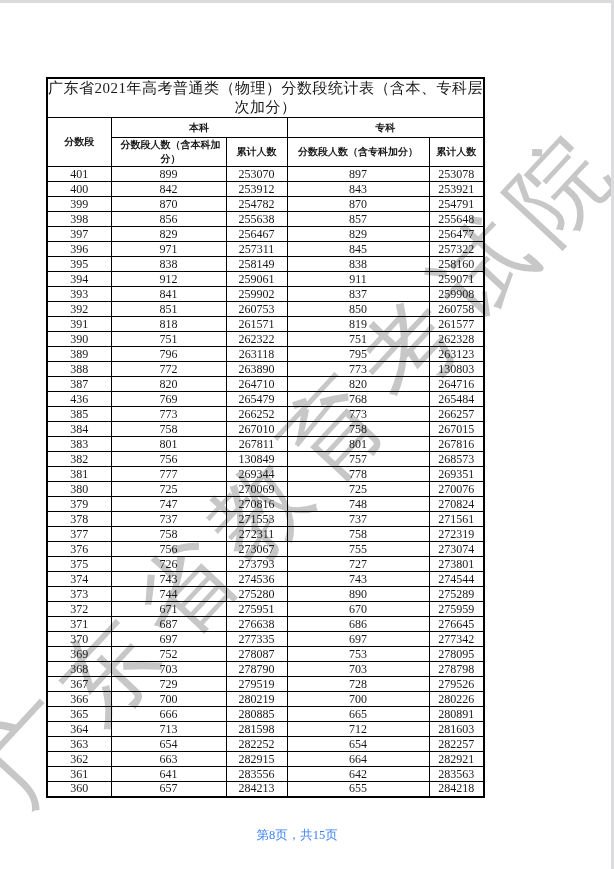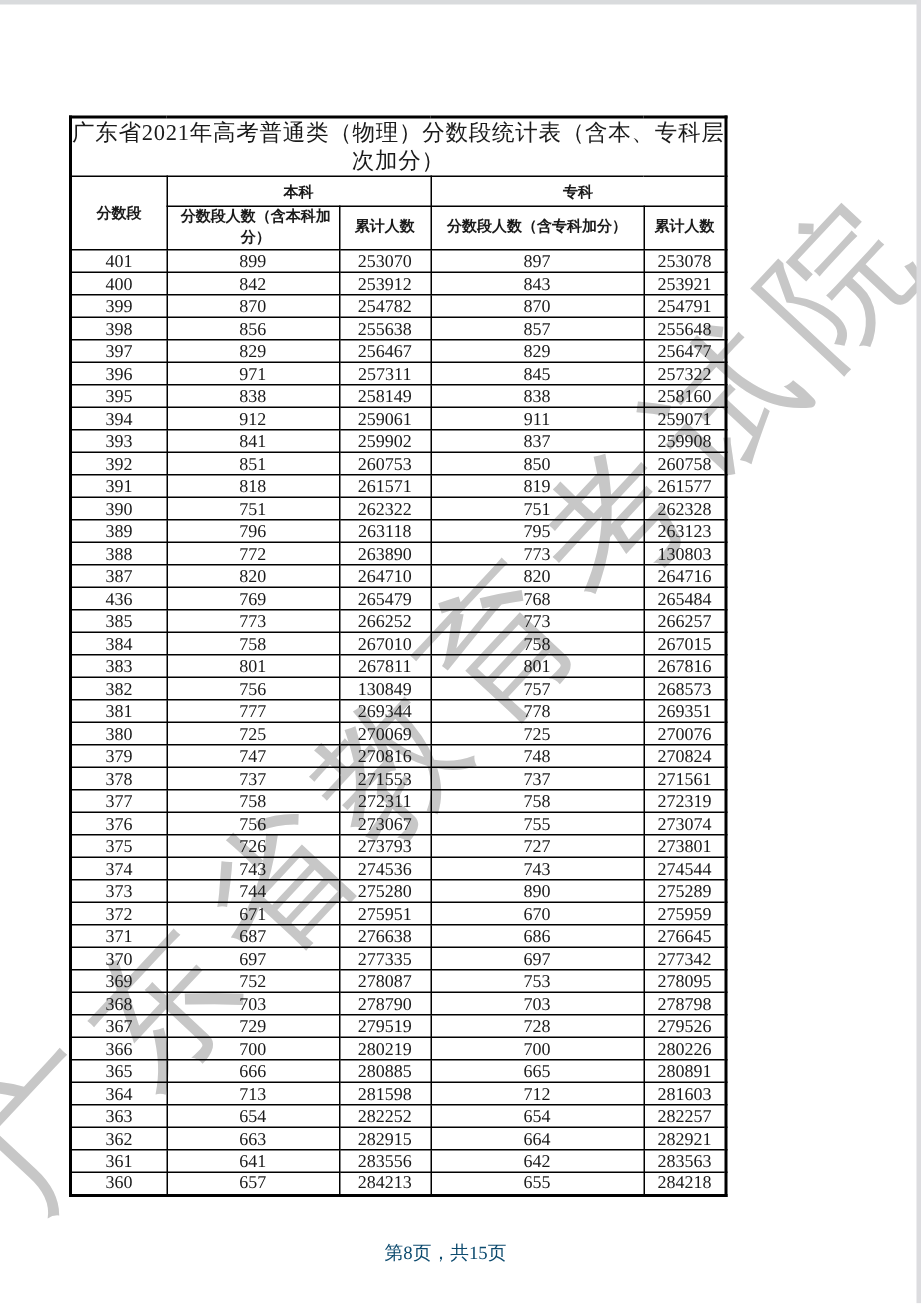--- a/index.html
+++ b/index.html
@@ -82,21 +82,21 @@
   tbody td {
     font-size: 12px;
     line-height: 13px;
   }
   .footer {
     position: absolute;
     top: 827px; left: 0; right: 0;
     margin-right: 20px;
     text-align: center;
     font-size: 12.5px;
-    color: #0c4a6e;
+    color: #3b82f6;
     z-index: 2;
   }
 </style>
 </head>
 <body>
 
 <div class="screen">
   <div class="edge-top"></div>
   <div class="edge-right"></div>
 

